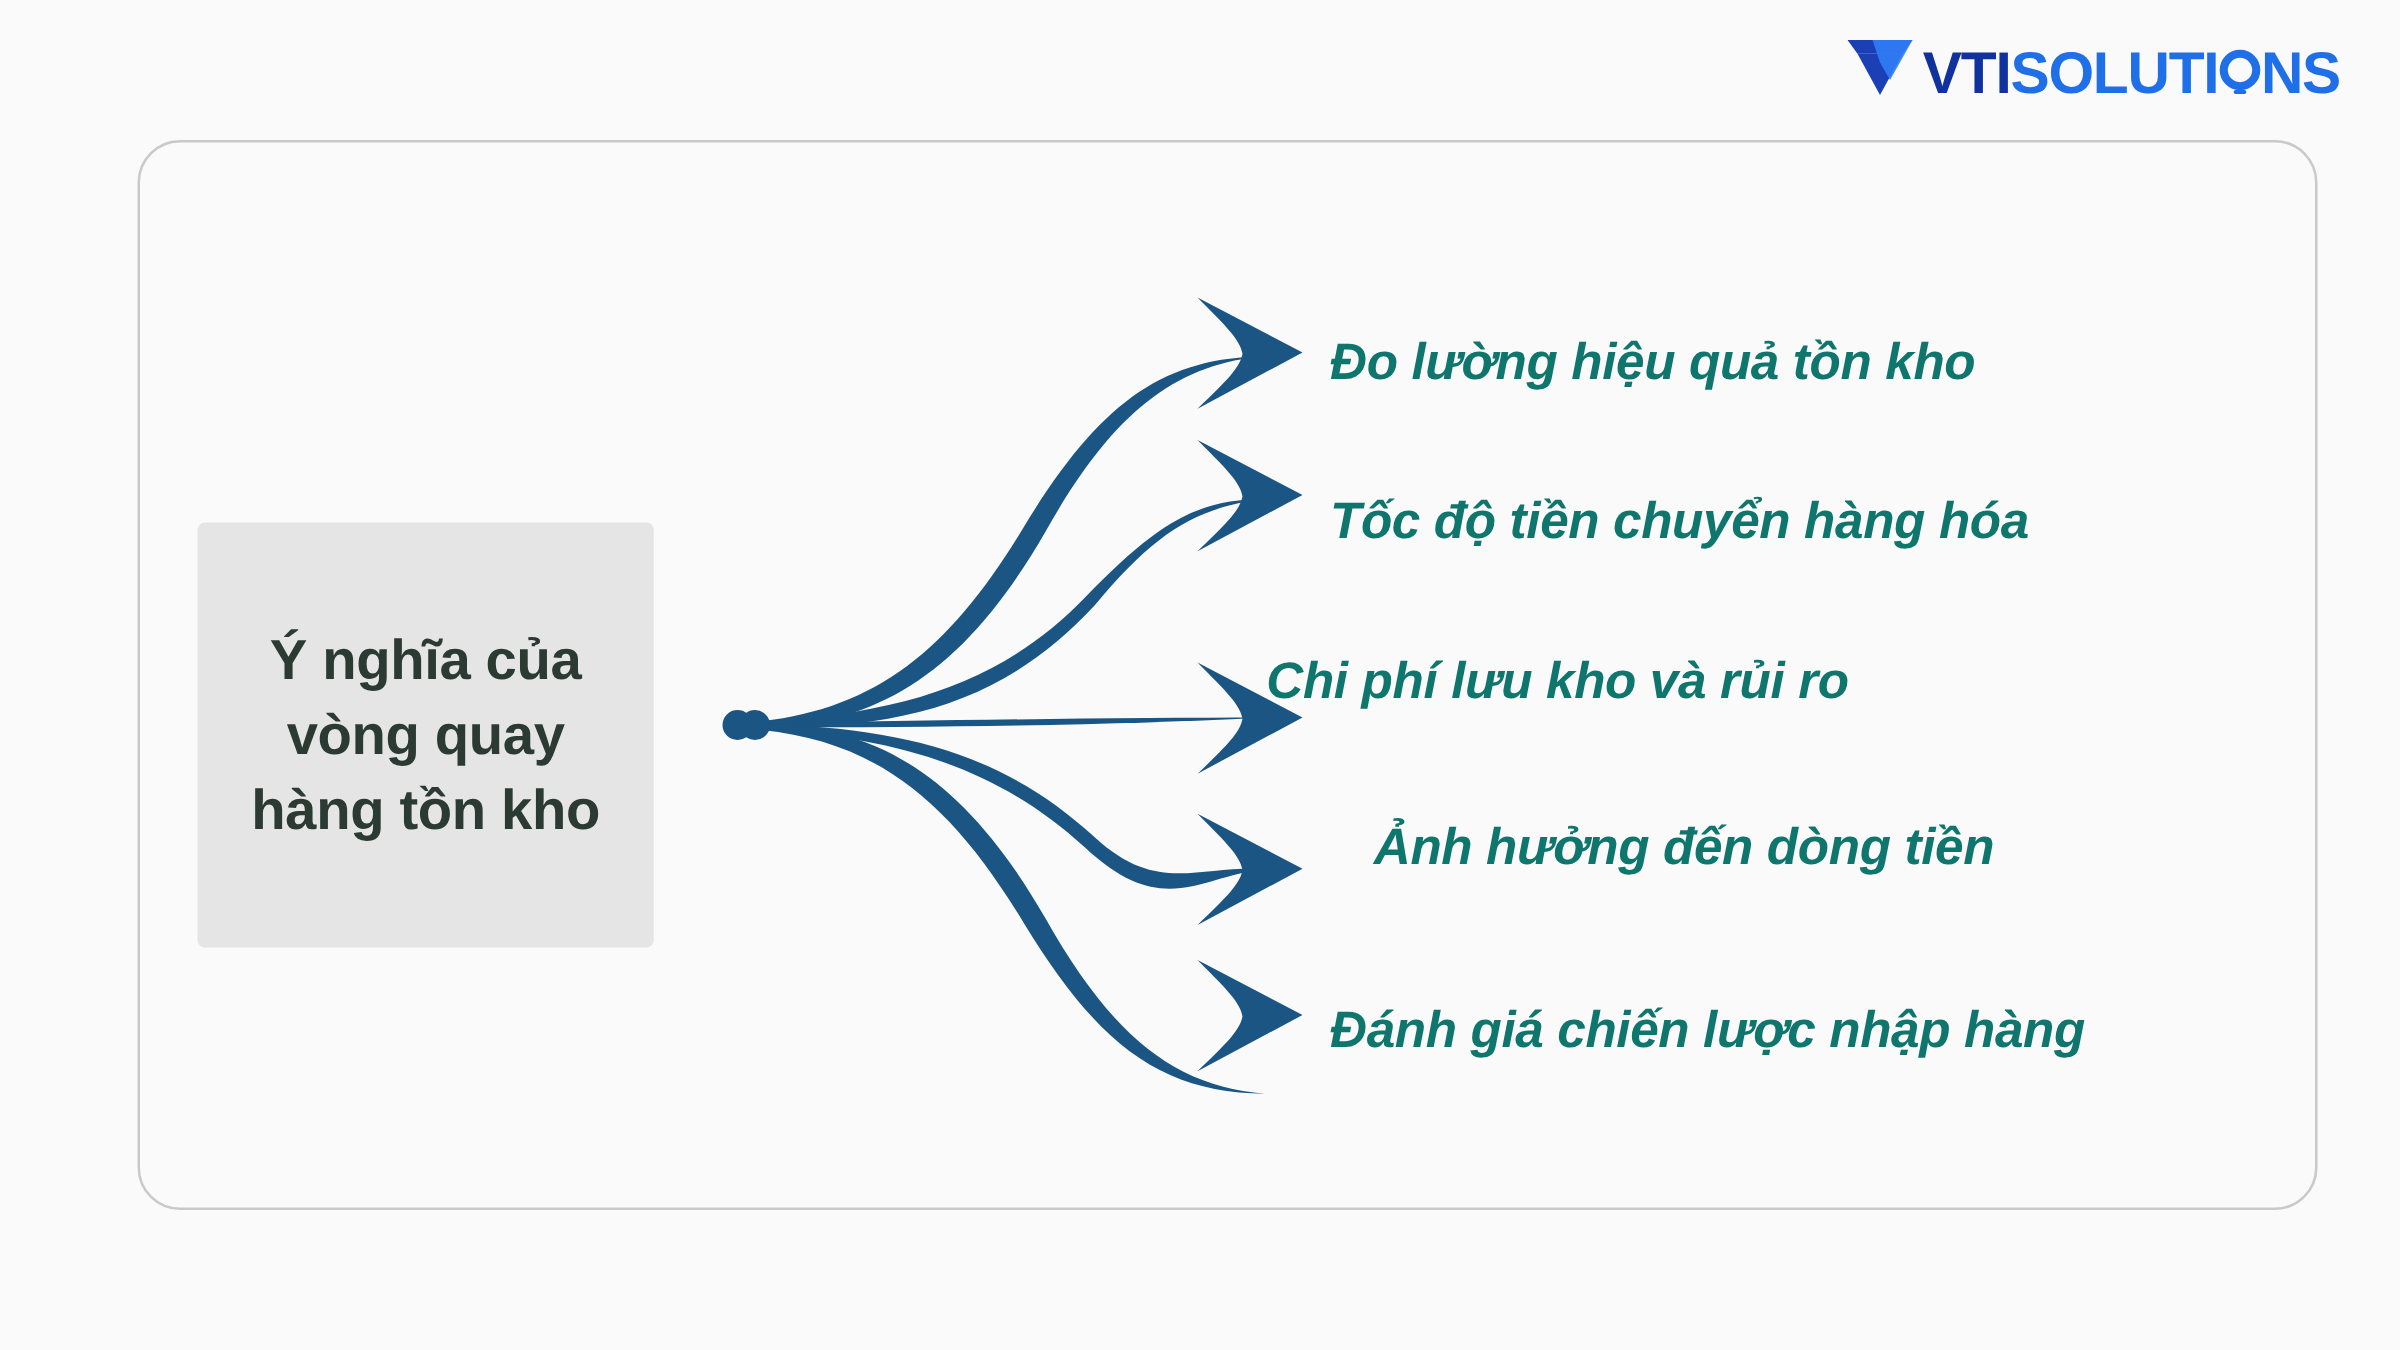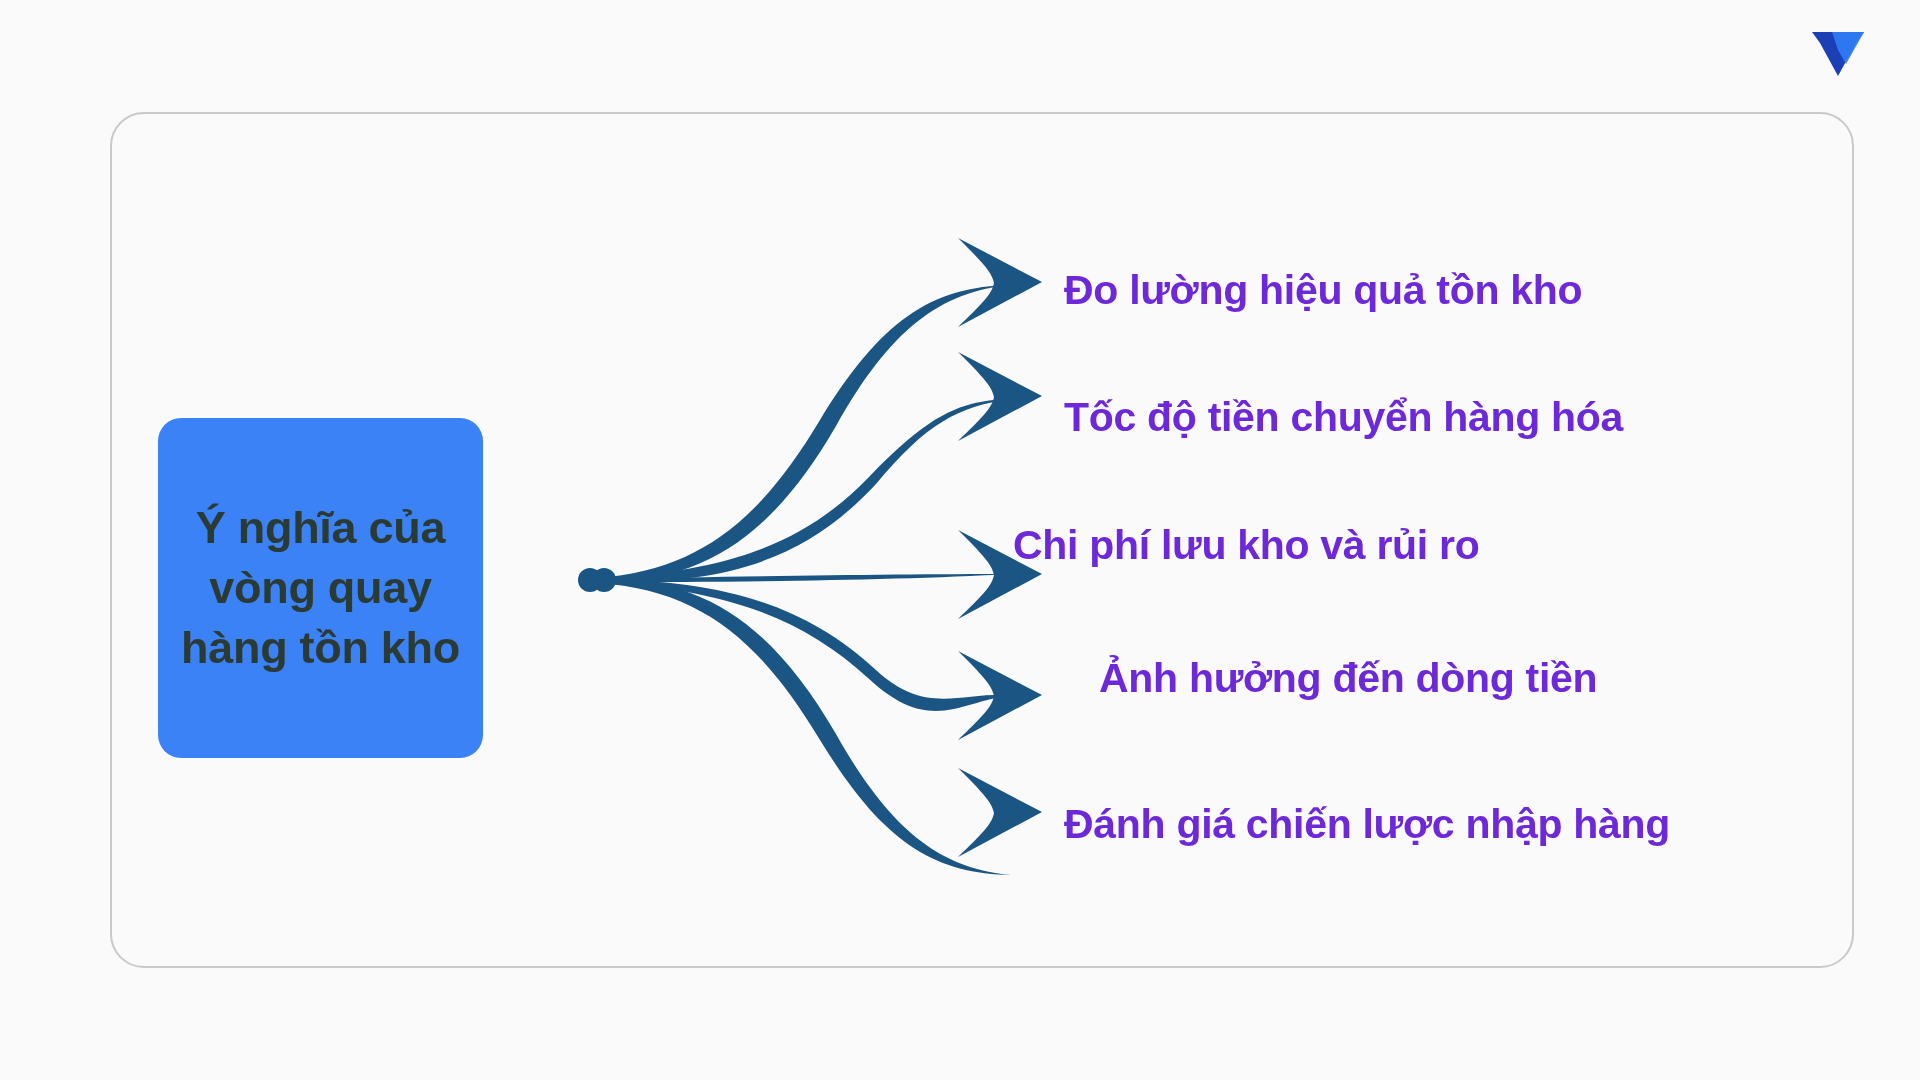--- a/index.html
+++ b/index.html
@@ -70,24 +70,24 @@
     border-radius: 34px;
     box-sizing: border-box;
     background: #fafafa;
   }
 
   
   #center-node {
     position: absolute;
     left: 158px;
     top: 418px;
-    width: 325px;
+    width: 365px;
     height: 340px;
-    background: #3b82f6;
-    border-radius: 23px;
+    background: #e5e5e5;
+    border-radius: 6px;
     display: flex;
     align-items: center;
     justify-content: center;
     box-sizing: border-box;
   }
   #center-node .center-text {
     color: #2b3b33;
     font-weight: bold;
     font-size: 45px;
     line-height: 1.33;
@@ -103,39 +103,52 @@
     left: 0;
     top: 0;
     width: 1920px;
     height: 1080px;
     pointer-events: none;
   }
 
   
   .branch-label {
     position: absolute;
-    color: #6d28d9;
+    color: #0f766e;
     font-weight: bold;
     font-size: 41px;
     line-height: 1;
     letter-spacing: -0.3px;
     white-space: nowrap;
     transform: translateY(-50%);
+    font-style: italic;
   }
 </style>
 </head>
 <body>
 
 <div id="brand-logo">
   <span class="logo-mark">
     <svg viewBox="0 0 58 48" xmlns="http://www.w3.org/2000/svg" aria-hidden="true">
       <polygon points="0,2 52,2 44,13 8,13" fill="#1b3fb5"></polygon>
       <polygon points="8,13 44,13 26,46" fill="#1b3fb5"></polygon>
       <polygon points="20,2 52,2 34,34 26,20" fill="#2f7cf6" opacity="0.92"></polygon>
     </svg>
+  </span>
+  <span class="logo-word">
+    <span class="logo-vti">VTI</span>
+    <span class="logo-sol-a">SOLUTI</span>
+    <span class="bulb-o">
+      <svg viewBox="0 0 34 46" xmlns="http://www.w3.org/2000/svg" aria-hidden="true">
+        <circle cx="17" cy="25" r="13" fill="none" stroke="#1f6fe8" stroke-width="6.5"></circle>
+        <rect x="11" y="36" width="12" height="3.2" rx="1.4" fill="#1f6fe8"></rect>
+        <rect x="12" y="41" width="10" height="3.2" rx="1.4" fill="#1f6fe8"></rect>
+      </svg>
+    </span>
+    <span class="logo-sol-b">NS</span>
   </span>
 </div>
 
 <div id="diagram-card"></div>
 
 <svg id="branch-canvas" viewBox="0 0 1920 1080" xmlns="http://www.w3.org/2000/svg" aria-hidden="true">
 
   <g>
     <path d="M 598 578
              C 700 570, 760 520, 820 420

